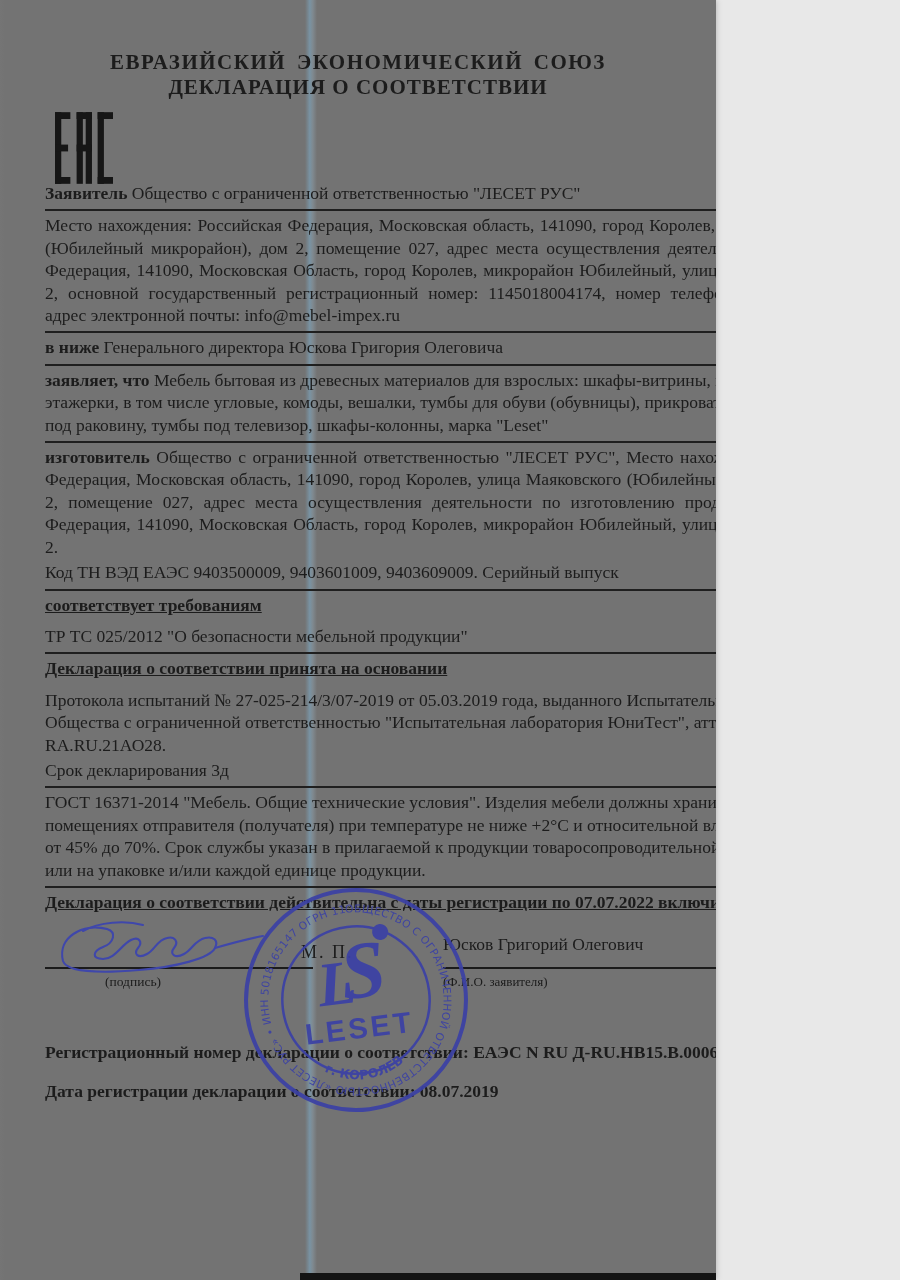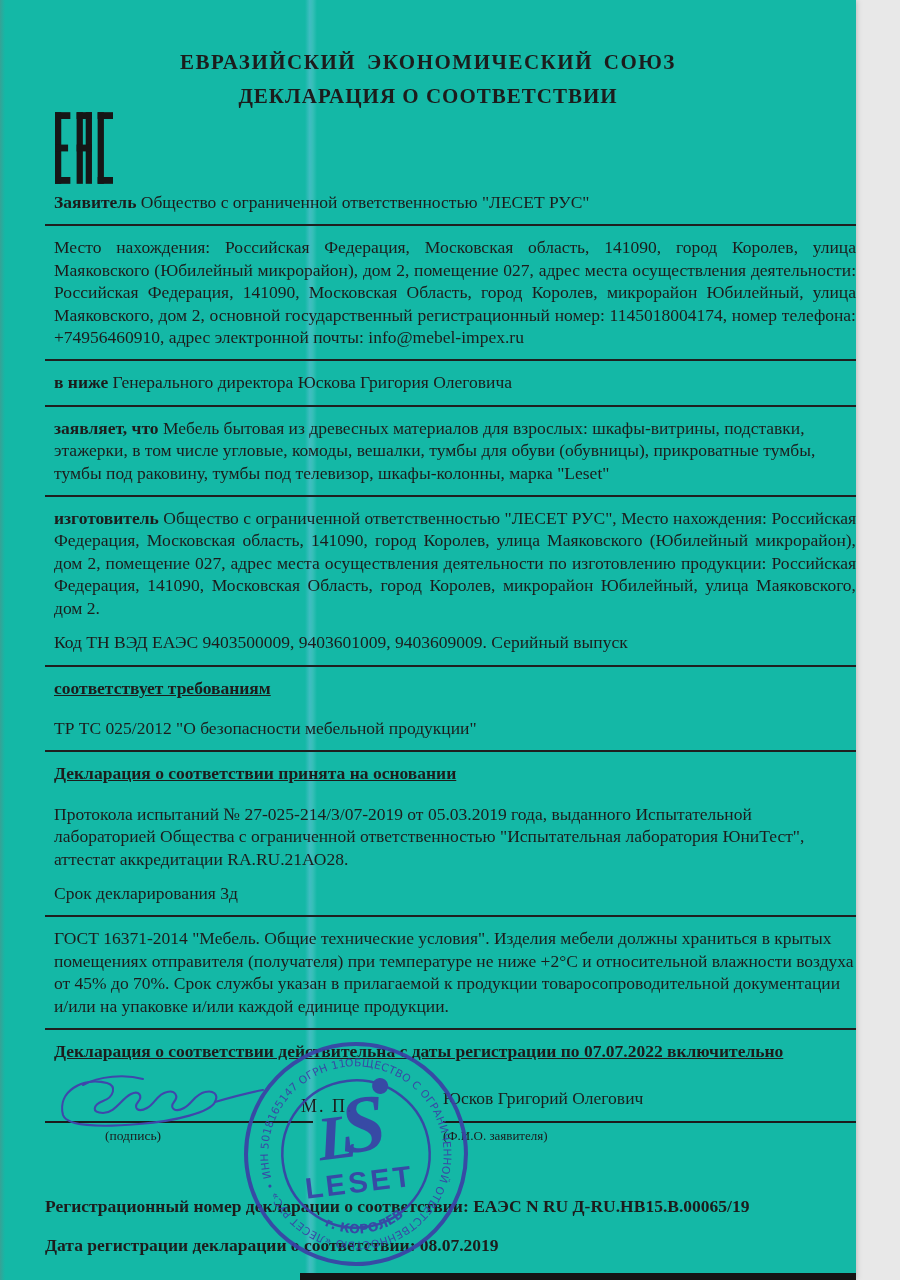--- a/index.html
+++ b/index.html
@@ -1,34 +1,34 @@
 <!DOCTYPE html>
 <html lang="ru"><head>
 <meta charset="utf-8">
 <style>
   html,body{margin:0;padding:0;background:#e8e8e8;}
   .page{
-    position:relative;width:856px;height:1280px;background:#14b8a6;
+    position:relative;width:716px;height:1280px;background:#737373;
     overflow:hidden;font-family:"Liberation Serif",serif;color:#1c1c1c;
     box-shadow:0 0 6px rgba(0,0,0,.25);
   }
   
   .scan-band{position:absolute;top:0;bottom:0;left:305px;width:12px;z-index:0;
     background:linear-gradient(90deg,rgba(140,200,235,0) 0%,rgba(130,195,235,.40) 40%,rgba(170,215,245,.22) 65%,rgba(140,200,235,0) 100%);}
   .scan-edge-left{position:absolute;top:0;bottom:0;left:0;width:5px;
     background:linear-gradient(90deg,rgba(120,120,120,.35),rgba(120,120,120,0));}
   .scan-bar-bottom{position:absolute;bottom:0;left:300px;width:594px;height:7px;background:#141414;}
   
   .doc-header{position:absolute;top:50px;left:0;right:0;text-align:center;z-index:1;}
   .doc-header .h1{font-size:21px;font-weight:bold;letter-spacing:1.5px;word-spacing:4px;}
-  .doc-header .h2{font-size:21px;font-weight:bold;letter-spacing:1px;margin-top:9px;}
+  .doc-header .h2{font-size:21px;font-weight:bold;letter-spacing:1px;}
   .eac-logo{position:absolute;top:112px;left:55px;z-index:1;}
   
   .content{position:absolute;top:181px;left:45px;width:820px;font-size:17.5px;line-height:22.4px;z-index:1;}
-  .para{margin:9px;padding:1px 0 2px 0;}
+  .para{margin:0;padding:1px 0 2px 0;}
   .just{text-align:justify;}
   .sep{border:none;border-top:2px solid #1f1f1f;margin:3px 0 2px 0;height:0;}
   .bold{font-weight:bold;text-decoration:underline;}
   .gap-top{padding-top:7px;}
   
   .sig-block{position:relative;height:120px;margin-top:4px;}
   .sig-line-left{position:absolute;top:48px;left:0;width:268px;border-top:2px solid #1b1b1b;}
   .sig-line-right{position:absolute;top:48px;left:398px;width:422px;border-top:2px solid #1b1b1b;}
   .sig-caption{position:absolute;top:52px;left:60px;width:150px;text-align:left;font-size:13.5px;}
   .fio-name{position:absolute;top:14px;left:398px;width:422px;text-align:left;font-size:17.5px;}

